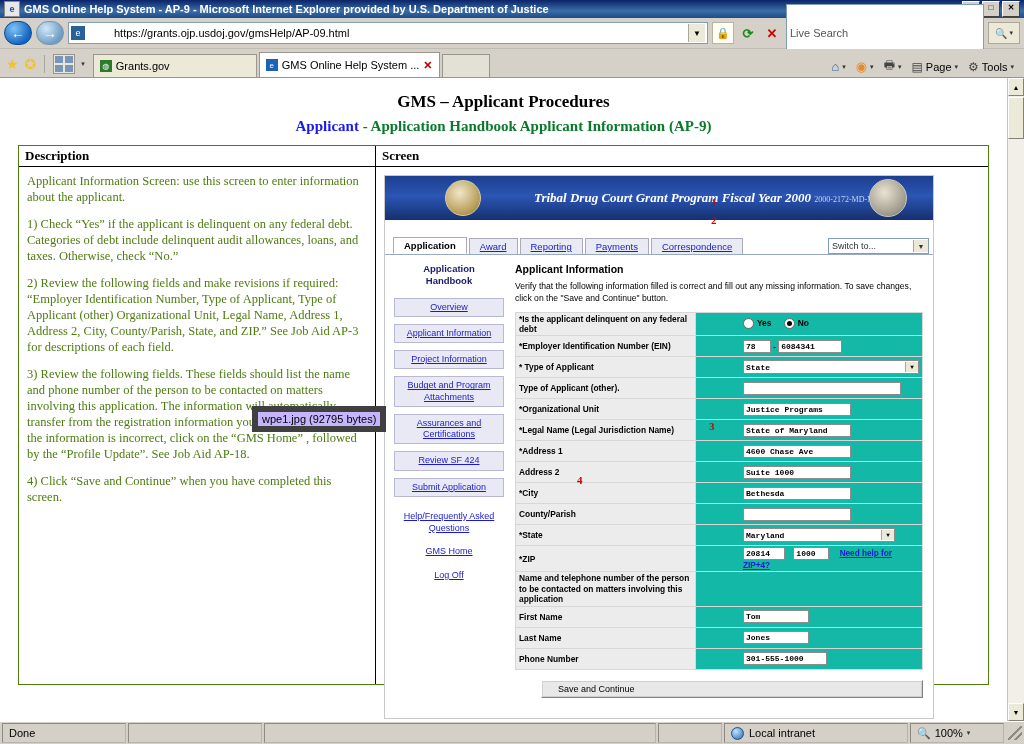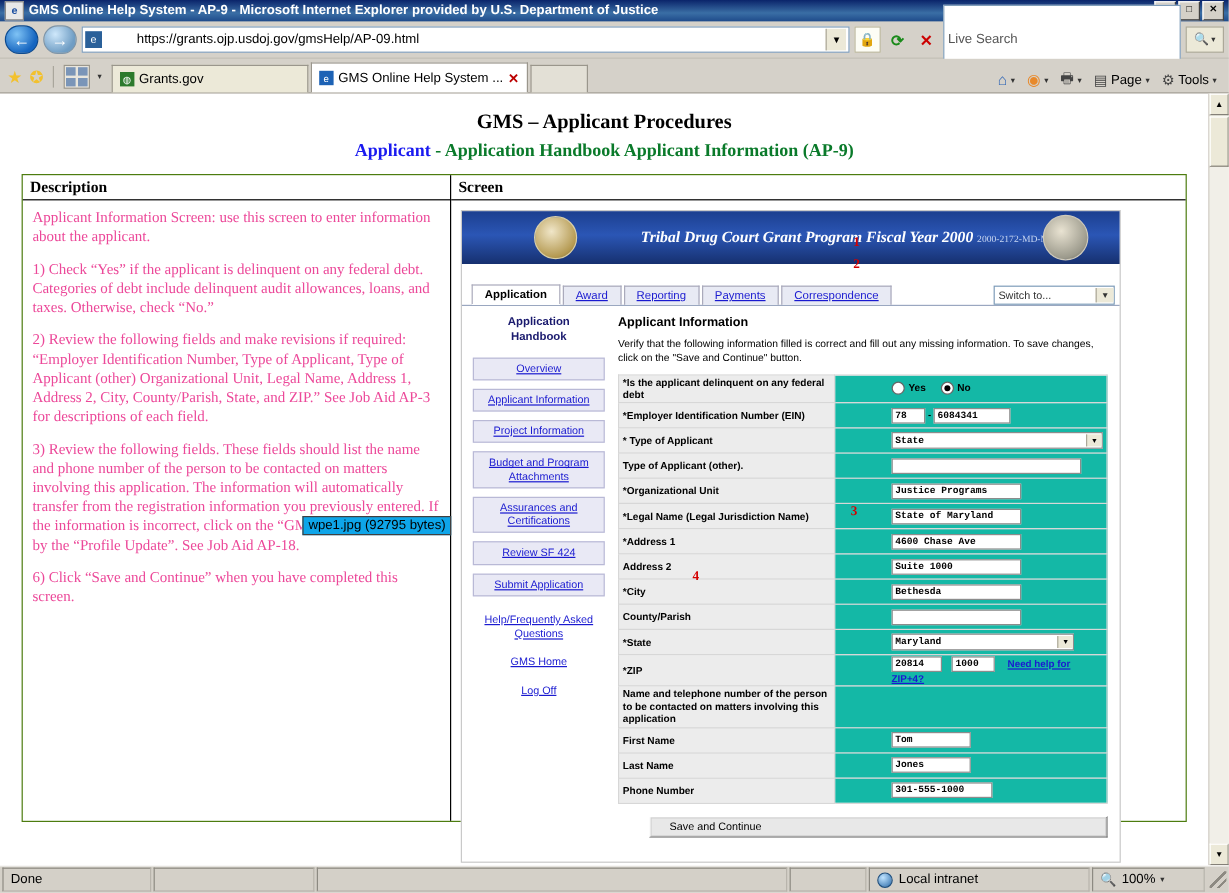--- a/index.html
+++ b/index.html
@@ -63,26 +63,26 @@
 
   
   .doc{padding:14px 18px 0 18px;}
   .doc h1{margin:0;text-align:center;font-family:"Liberation Serif",serif;font-size:17px;font-weight:bold;color:#000;}
   .doc h2{margin:6px 0 10px 0;text-align:center;font-family:"Liberation Serif",serif;font-size:15px;font-weight:bold;color:#0a7a2a;}
   .doc h2 .blue{color:#1a1af0;}
   .tablewrap{display:flex;border:1px solid #4d7c0f;height:538px;}
   .col-desc{width:356px;border-right:1px solid #000;display:flex;flex-direction:column;}
   .col-screen{flex:1;display:flex;flex-direction:column;}
   .colhead{border-bottom:1px solid #000;padding:2px 6px;font-family:"Liberation Serif",serif;font-size:13px;font-weight:bold;}
-  .desc-body{padding:6px 8px;font-family:"Liberation Serif",serif;font-size:12.5px;line-height:1.28;color:#ec4899;position:relative;}
+  .desc-body{padding:6px 8px;font-family:"Liberation Serif",serif;font-size:12.5px;line-height:1.28;color:#4d7c0f;position:relative;}
   .desc-body p{margin:0 0 11px 0;}
   .screen-body{padding:8px 8px 0 8px;position:relative;}
 
-  .tooltip{position:absolute;left:252px;top:328px;background:#0ea5e9;border:1px solid #404040;font-size:11px;
-     font-family:"Liberation Sans",sans-serif;padding:1px 4px;white-space:nowrap;margin-top:24px;}
+  .tooltip{position:absolute;left:252px;top:328px;background:#c4b5fd;border:6px solid #404040;font-size:11px;
+     font-family:"Liberation Sans",sans-serif;padding:1px 4px;white-space:nowrap;}
 
   
   .gms{width:548px;border:1px solid #c9c9c9;background:#fff;}
   .gms-banner{height:44px;background:linear-gradient(to bottom,#1c3f8f,#2b56b5 45%,#16306f);
      display:flex;align-items:center;position:relative;margin:0 0 0 0;}
   .seal{width:34px;height:34px;border-radius:50%;background:radial-gradient(circle at 40% 35%,#f0e6c8,#b59a52 70%,#6b5a25);
      border:1px solid #d9cfa8;margin-left:60px;}
   .seal2{position:absolute;right:26px;width:36px;height:36px;border-radius:50%;
      background:radial-gradient(circle at 40% 35%,#e9e3d2,#9c9a8c 70%,#55534a);border:1px solid #cfcabb;}
   .banner-txt{flex:1;text-align:center;color:#fff;font-family:"Liberation Serif",serif;font-style:italic;font-size:13px;font-weight:bold;}
@@ -227,21 +227,21 @@
 
         <div class="tablewrap">
 
           <div class="col-desc">
             <div class="colhead">Description</div>
             <div class="desc-body">
               <p>Applicant Information Screen: use this screen to enter information about the applicant.</p>
               <p>1) Check “Yes” if the applicant is delinquent on any federal debt. Categories of debt include delinquent audit allowances, loans, and taxes. Otherwise, check “No.”</p>
               <p>2) Review the following fields and make revisions if required: “Employer Identification Number, Type of Applicant, Type of Applicant (other) Organizational Unit, Legal Name, Address 1, Address 2, City, County/Parish, State, and ZIP.” See Job Aid AP-3 for descriptions of each field.</p>
               <p>3) Review the following fields.  These fields should list the name and phone number of the person to be contacted on matters involving this application. The information will automatically transfer from the registration information  you previously entered.  If the information is incorrect, click on the “GMS Home” , followed by the “Profile Update”. See Job Aid AP-18.</p>
-              <p>6) Click “Save and Continue” when you have completed this screen.</p>
+              <p>4) Click “Save and Continue” when you have completed this screen.</p>
             </div>
           </div>
 
           <div class="col-screen">
             <div class="colhead">Screen</div>
             <div class="screen-body">
 
               <div class="gms">
 
                 <div class="gms-banner">

